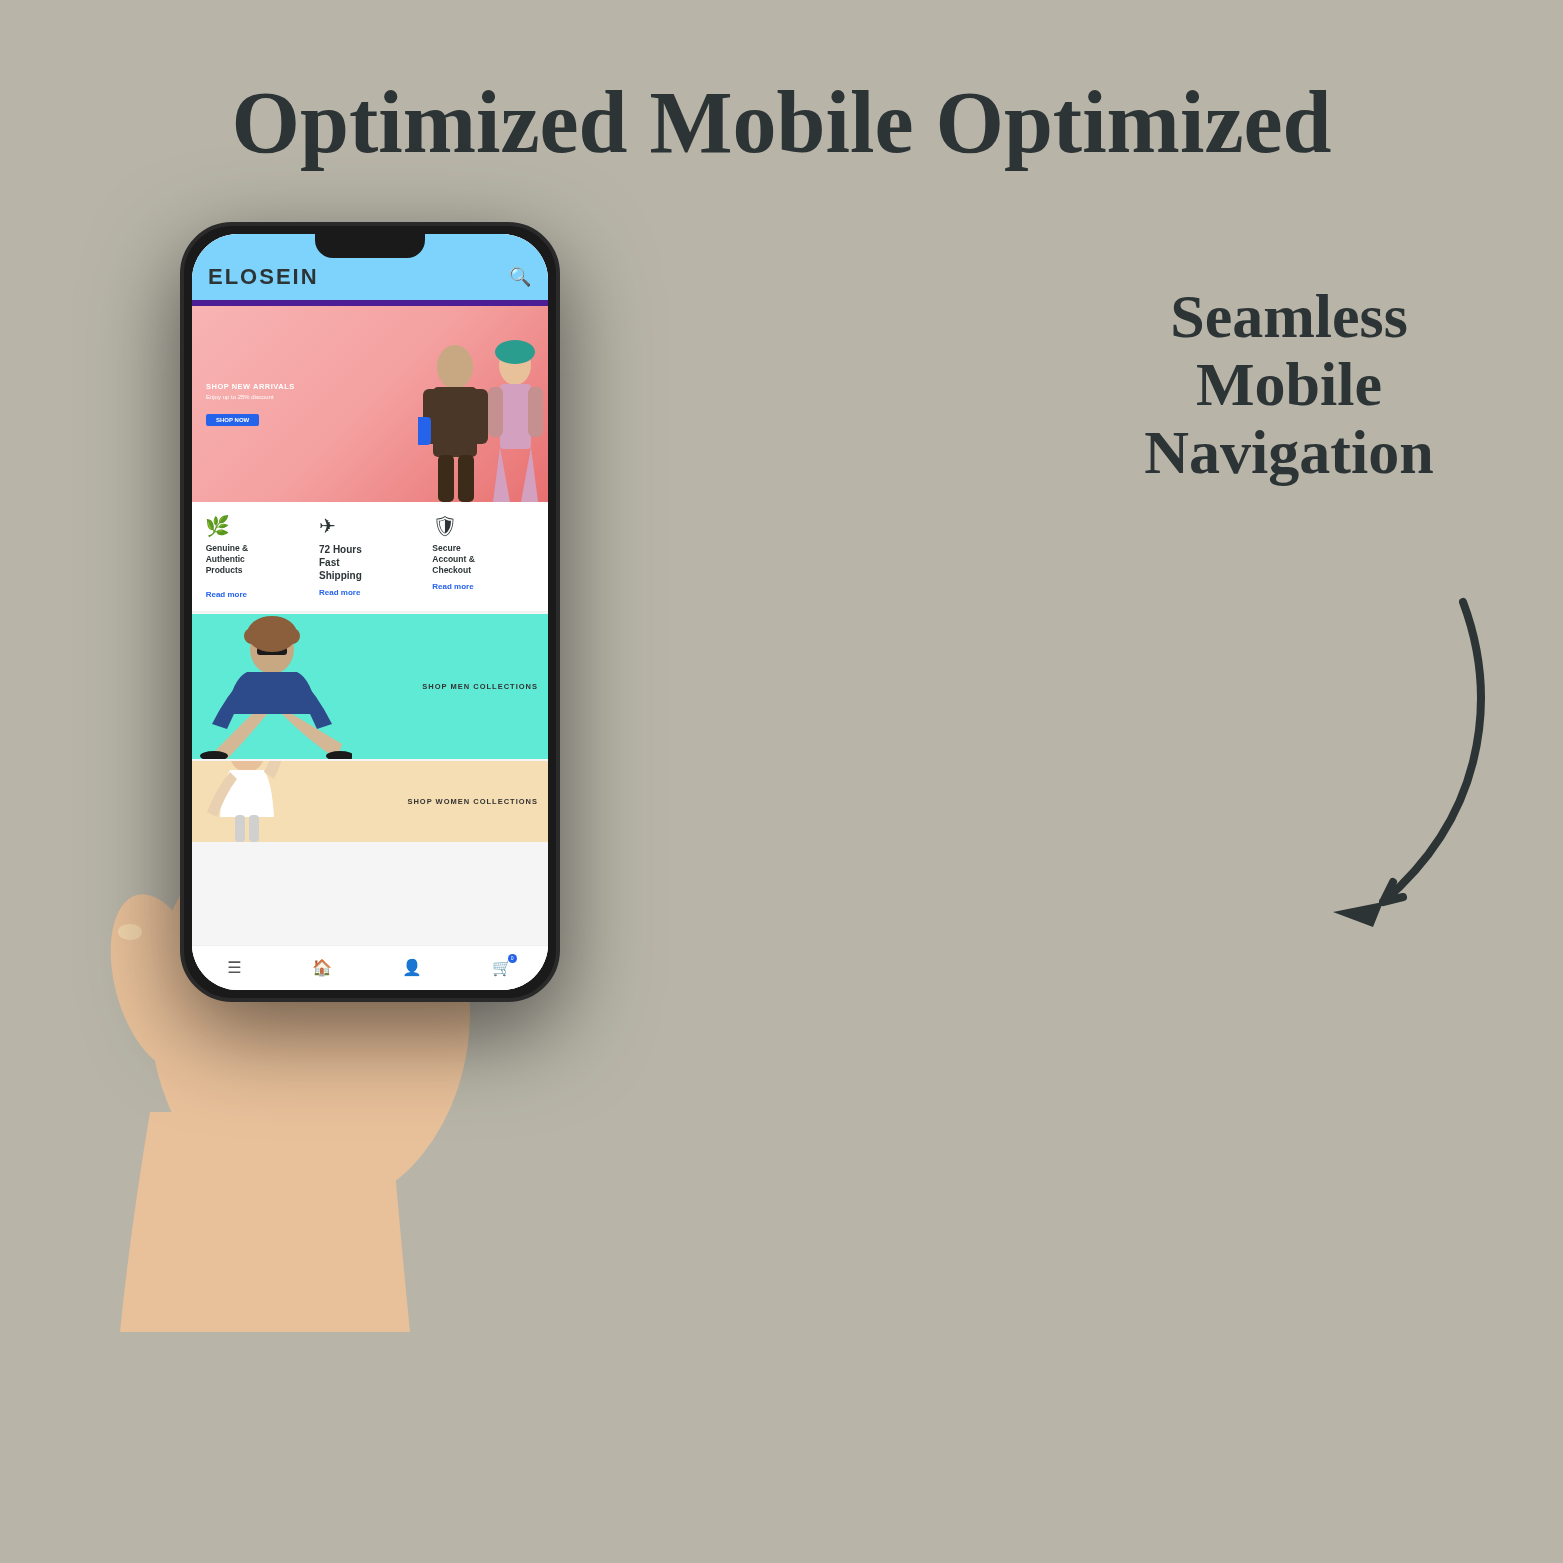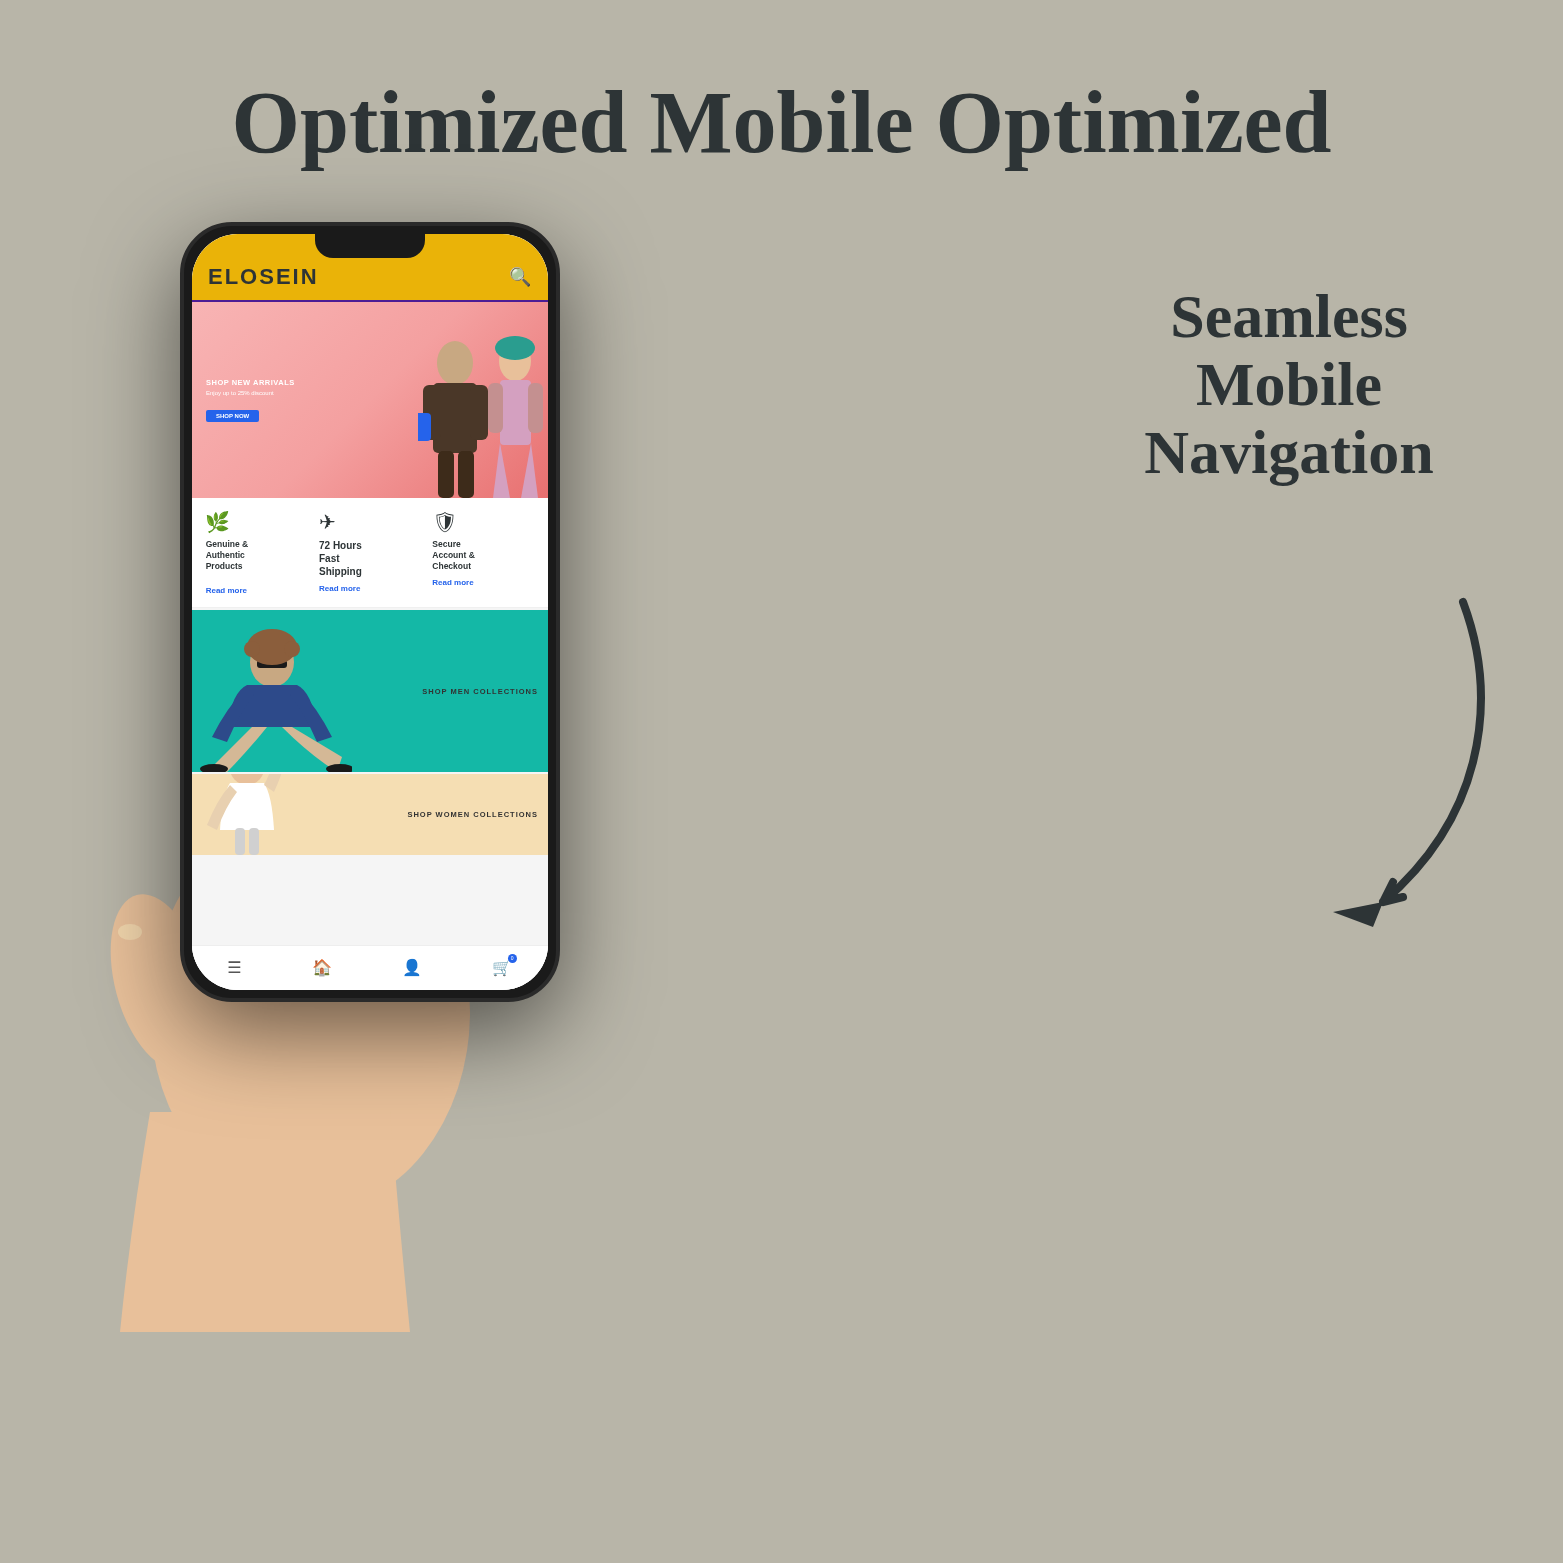--- a/index.html
+++ b/index.html
@@ -30,21 +30,21 @@
     <div style="position:absolute; top:8px; left:8px; right:8px; bottom:8px;
                 background:white; border-radius:46px; overflow:hidden;">
 
       <div style="position:absolute; top:0; left:50%; transform:translateX(-50%);
                   width:110px; height:24px; background:#1a1a1a; border-radius:0 0 18px 18px; z-index:20;"></div>
 
       <div style="position:absolute; top:0; left:0; right:0; bottom:0; background:#f5f5f5; overflow:hidden;">
 
         <div style="position:absolute; top:0; left:0; right:0; bottom:45px; overflow:hidden;">
 
-          <div style="background:#eab308; padding:30px 16px 10px; display:flex; justify-content:space-between; align-items:center; border-bottom:2px solid #4c1d95;">
+          <div style="background:#7dd3fc; padding:30px 16px 10px; display:flex; justify-content:space-between; align-items:center; border-bottom:6px solid #4c1d95;">
             <span style="font-size:22px; font-weight:900; color:#2d3436; letter-spacing:2px; font-family:Arial,sans-serif;">ELOSEIN</span>
             <span style="font-size:18px; color:#333;">🔍</span>
           </div>
 
           <div style="background:linear-gradient(135deg, #f8b4b4 0%, #f4a0a0 50%, #e87070 100%); height:196px; position:relative; overflow:hidden;">
 
             <div style="position:absolute; left:14px; top:50%; transform:translateY(-50%); color:white; z-index:2;">
               <div style="font-size:7.5px; font-weight:800; letter-spacing:0.5px; margin-bottom:3px;">SHOP NEW ARRIVALS</div>
               <div style="font-size:6px; margin-bottom:8px; font-weight:400;">Enjoy up to 25% discount</div>
               <div style="background:#2563eb; color:white; font-size:6px; font-weight:700; padding:3px 10px; border-radius:2px; display:inline-block;">
@@ -93,21 +93,21 @@
               <div style="font-size:8px; color:#2563eb; font-weight:700; cursor:pointer;">Read more</div>
             </div>
 
             <div style="width:30%; text-align:left;">
               <div style="font-size:20px; margin-bottom:5px; color:#2d3436;">🛡</div>
               <div style="font-size:8.5px; font-weight:800; color:#2d3436; line-height:1.3; margin-bottom:6px;">Secure<br>Account &amp;<br>Checkout</div>
               <div style="font-size:8px; color:#2563eb; font-weight:700; cursor:pointer;">Read more</div>
             </div>
           </div>
 
-          <div style="height:162px; background:#14b8a6; position:relative; overflow:hidden; margin-top:2px;">
+          <div style="height:145px; background:#5eead4; position:relative; overflow:hidden; margin-top:2px;">
             <div style="position:absolute; left:0; bottom:0; width:160px; height:145px;">
               <svg viewBox="0 0 160 145" width="160" height="145">
 
                 <ellipse cx="80" cy="35" rx="22" ry="25" fill="#c8a882"></ellipse>
 
                 <rect x="65" y="33" width="30" height="8" rx="3" fill="#1a1a1a"></rect>
 
                 <path d="M55 58 Q40 65 35 100 L125 100 Q120 65 105 58 Z" fill="#2d4a8a"></path>
 
                 <path d="M55 60 Q35 80 20 110 L35 115 Q48 85 62 68 Z" fill="#2d4a8a"></path>

